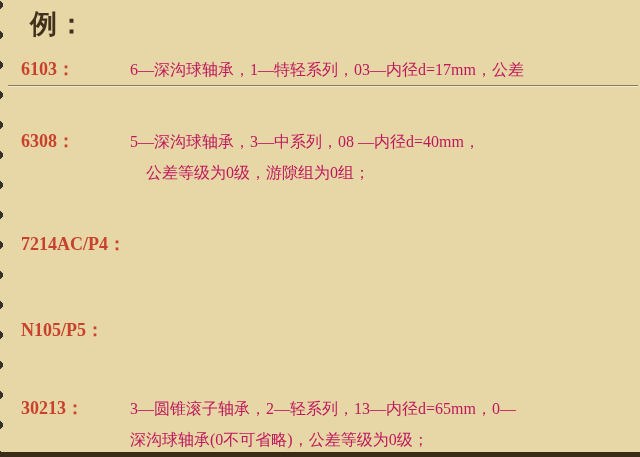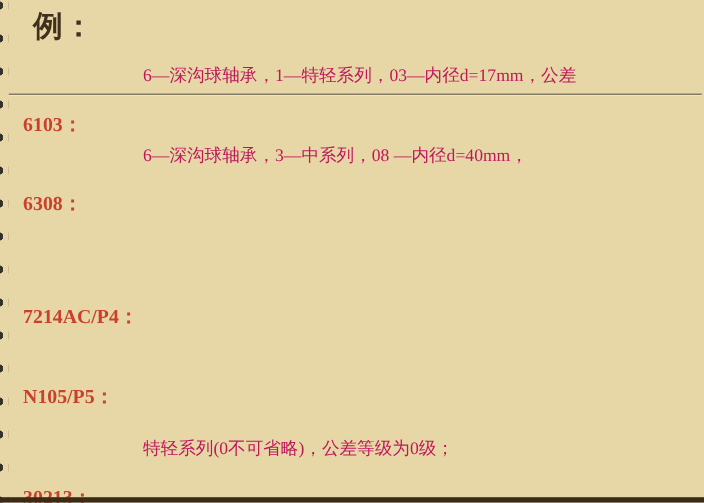--- a/index.html
+++ b/index.html
@@ -48,21 +48,20 @@
   .label {
     box-sizing: border-box;
     padding-left: 21px;
     width: 130px;
     flex: 0 0 130px;
     font-size: 18px;
     font-weight: bold;
     color: #c7412d;
     line-height: 31px;
     white-space: nowrap;
-    margin-top: 44px;
   }
   .desc {
     flex: 1 1 auto;
     color: #be185d;
     font-size: 16px;
     line-height: 31px;
   }
   .desc .line {
     white-space: pre;
   }
@@ -76,21 +75,21 @@
   }
   .bottom-bar {
     position: absolute;
     left: 0; right: 0; bottom: 0;
     height: 5px;
     background: #3a2b19;
   }
   .r1 { top: 54px; }
   .r2 { top: 126px; }
   .r3 { top: 229px; }
-  .r4 { top: 301px; }
+  .r4 { top: 315px; }
   .r5 { top: 393px; }
 </style>
 </head>
 <body>
 
 <div class="slide">
 
   <div class="edge-dots"></div>
 
   <div class="slide-title">例：</div>
@@ -100,34 +99,36 @@
     <div class="desc">
       <div class="line">6—深沟球轴承，1—特轻系列，03—内径d=17mm，公差</div>
     </div>
   </div>
 
   <div class="divider"></div>
 
   <div class="row r2">
     <div class="label">6308：</div>
     <div class="desc">
-      <div class="line">6—深沟球轴承，3—中系列，08 —内径d=40mm，</div>
+      <div class="line">5—深沟球轴承，3—中系列，08 —内径d=40mm，</div>
+      <div class="line">　公差等级为0级，游隙组为0组；</div>
     </div>
   </div>
 
   <div class="row r3">
     <div class="label">7214AC/P4：</div>
   </div>
 
   <div class="row r4">
     <div class="label">N105/P5：</div>
   </div>
 
   <div class="row r5">
     <div class="label">30213：</div>
     <div class="desc">
-      <div class="line">特轻系列(0不可省略)，公差等级为0级；</div>
+      <div class="line">3—圆锥滚子轴承，2—轻系列，13—内径d=65mm，0—</div>
+      <div class="line">深沟球轴承(0不可省略)，公差等级为0级；</div>
     </div>
   </div>
 
   <div class="bottom-bar"></div>
 
 </div>
 
 </body></html>

